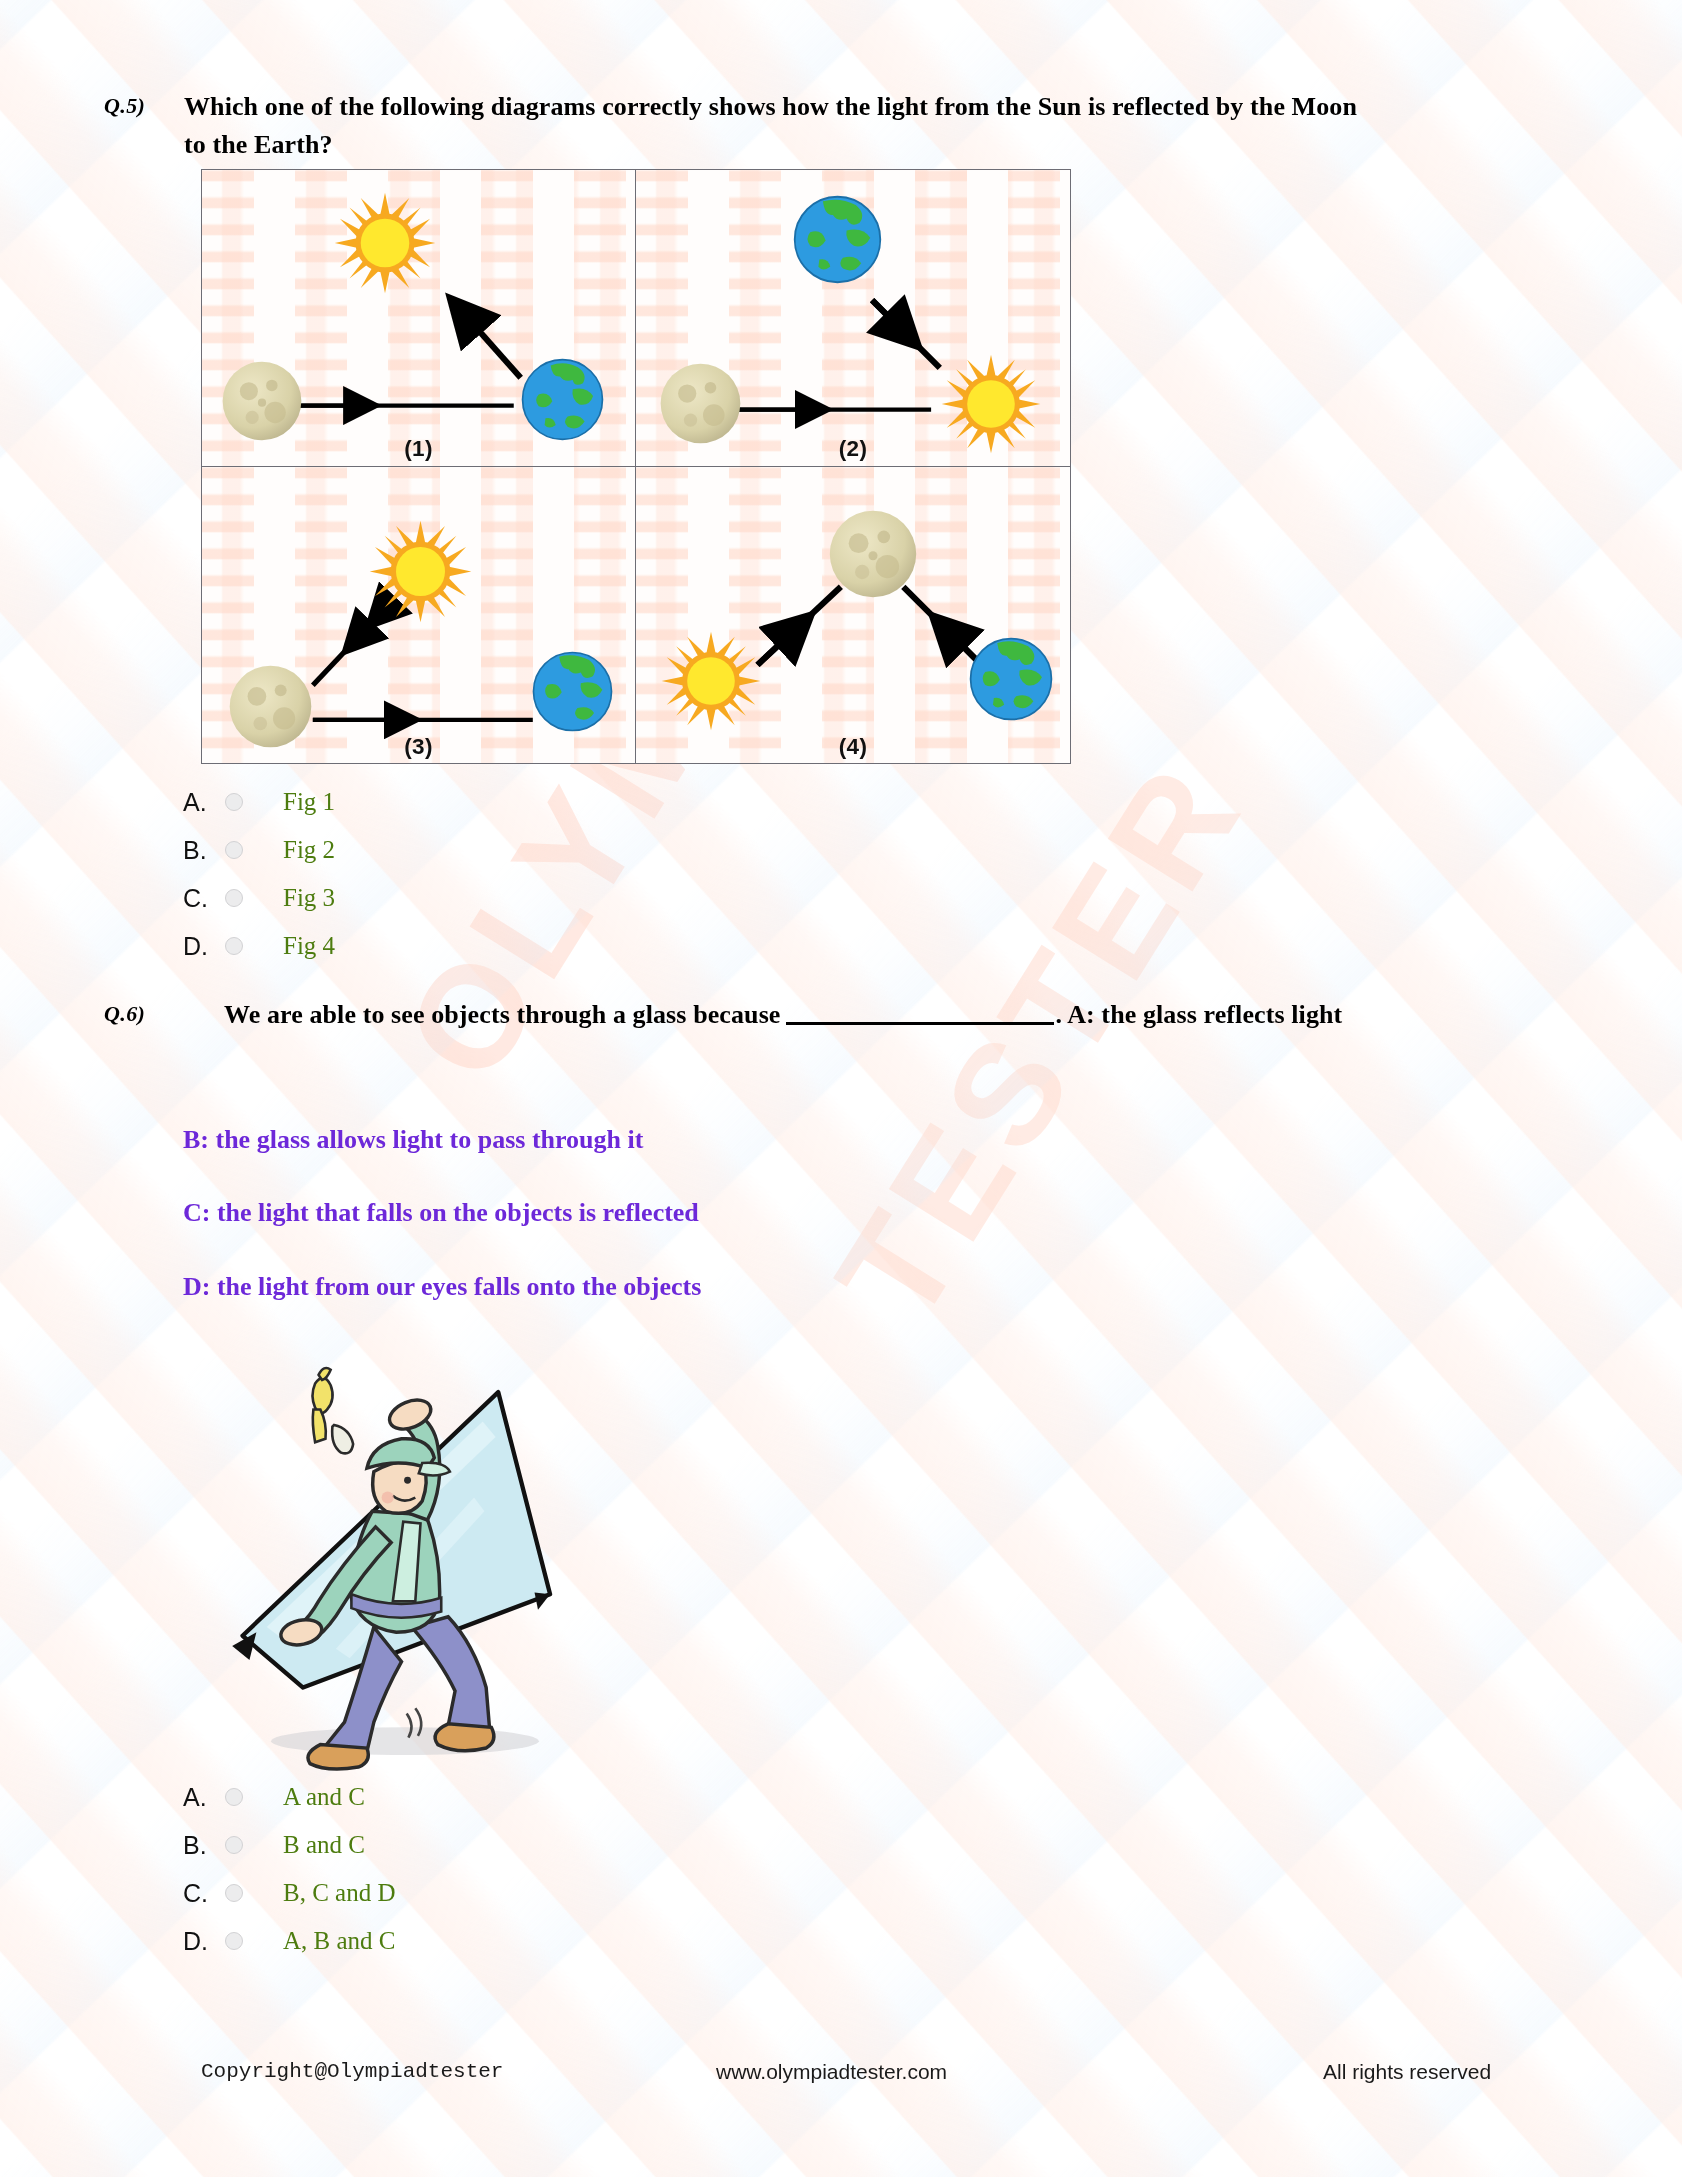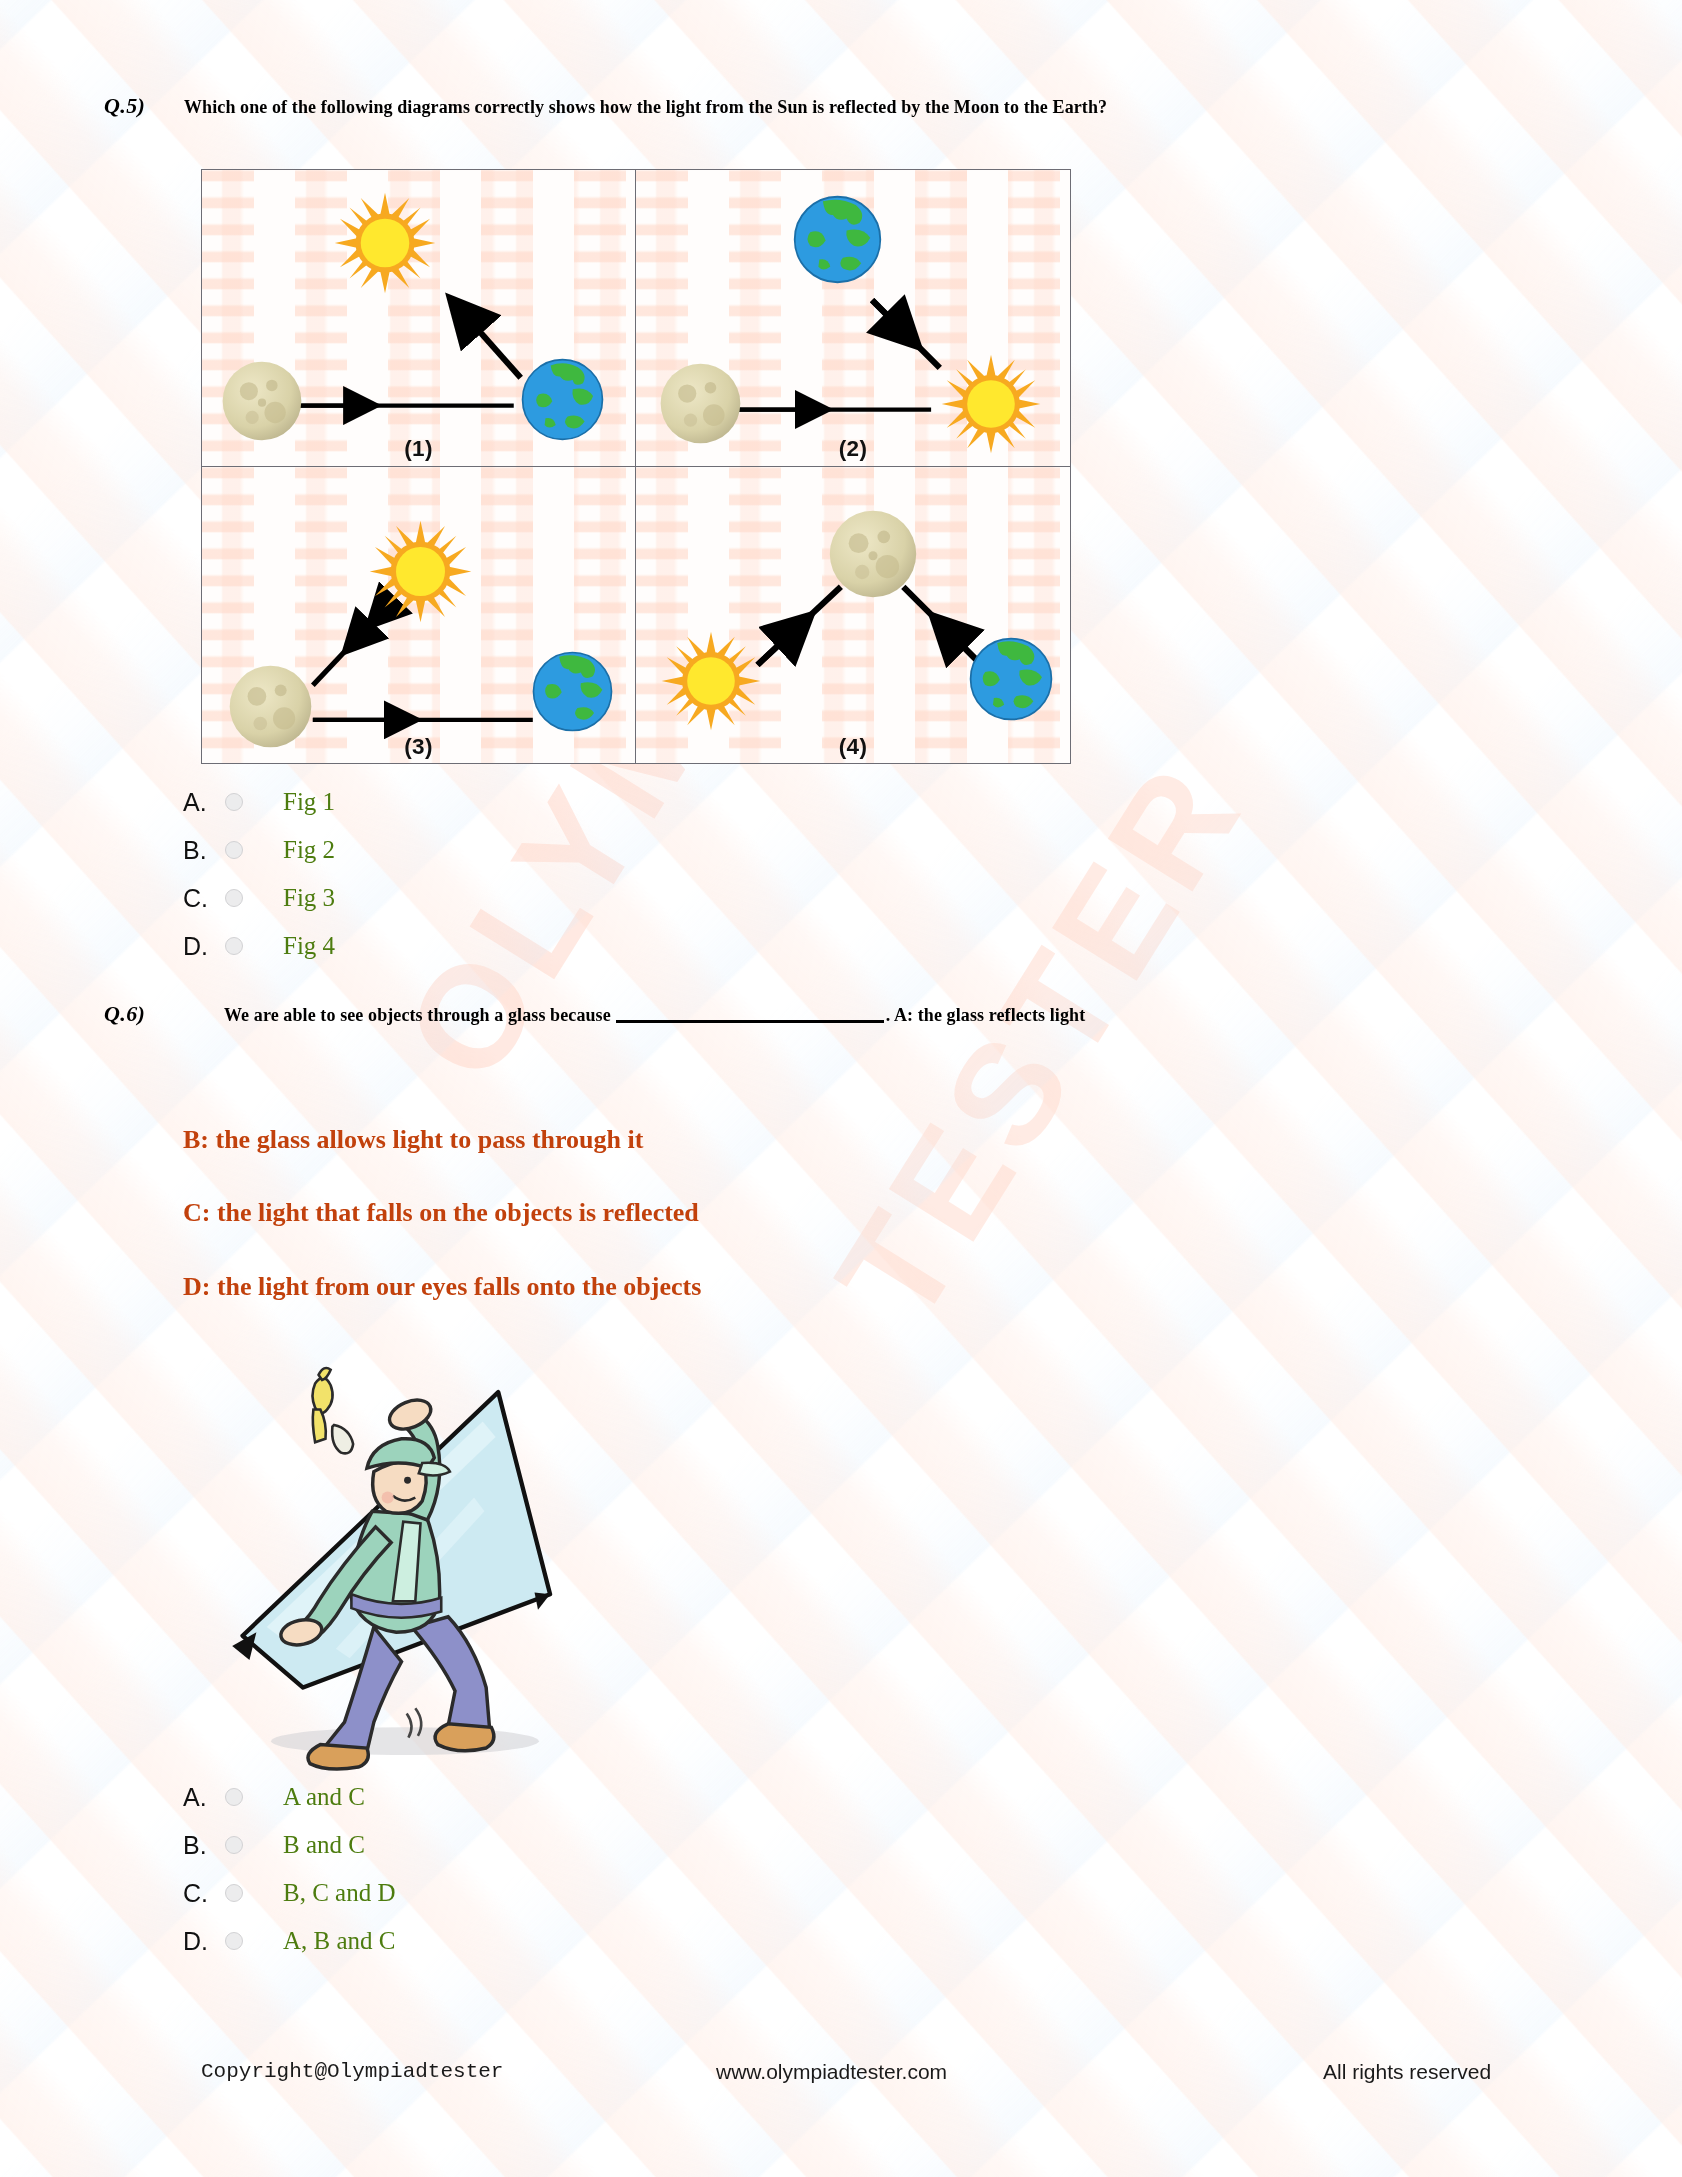--- a/index.html
+++ b/index.html
@@ -80,41 +80,41 @@
     font-weight: 700;
     font-size: 22px;
     line-height: 35px;
     width: 80px;
     flex: 0 0 80px;
     color: #000;
     letter-spacing: 0.4px;
   }
   .qtext {
     font-weight: 700;
-    font-size: 18px;
+    font-size: 26px;
     line-height: 38px;
     color: #000;
     letter-spacing: 0.1px;
   }
   .blankline {
     display: inline-block;
     width: 268px;
     border-bottom: 3.5px solid #000;
     height: 19px;
     vertical-align: baseline;
     margin: 0 1.7px -1.7px 5.2px;
   }
 
   .stmt {
     position: absolute;
     left: 183px;
     font-weight: 700;
     font-size: 26px;
     line-height: 35px;
-    color: #c2410c;
+    color: #6d28d9;
   }
 
   
   .options { position: absolute; }
   .opt {
     display: flex;
     align-items: center;
     height: 48px;
   }
   .opt-letter {

